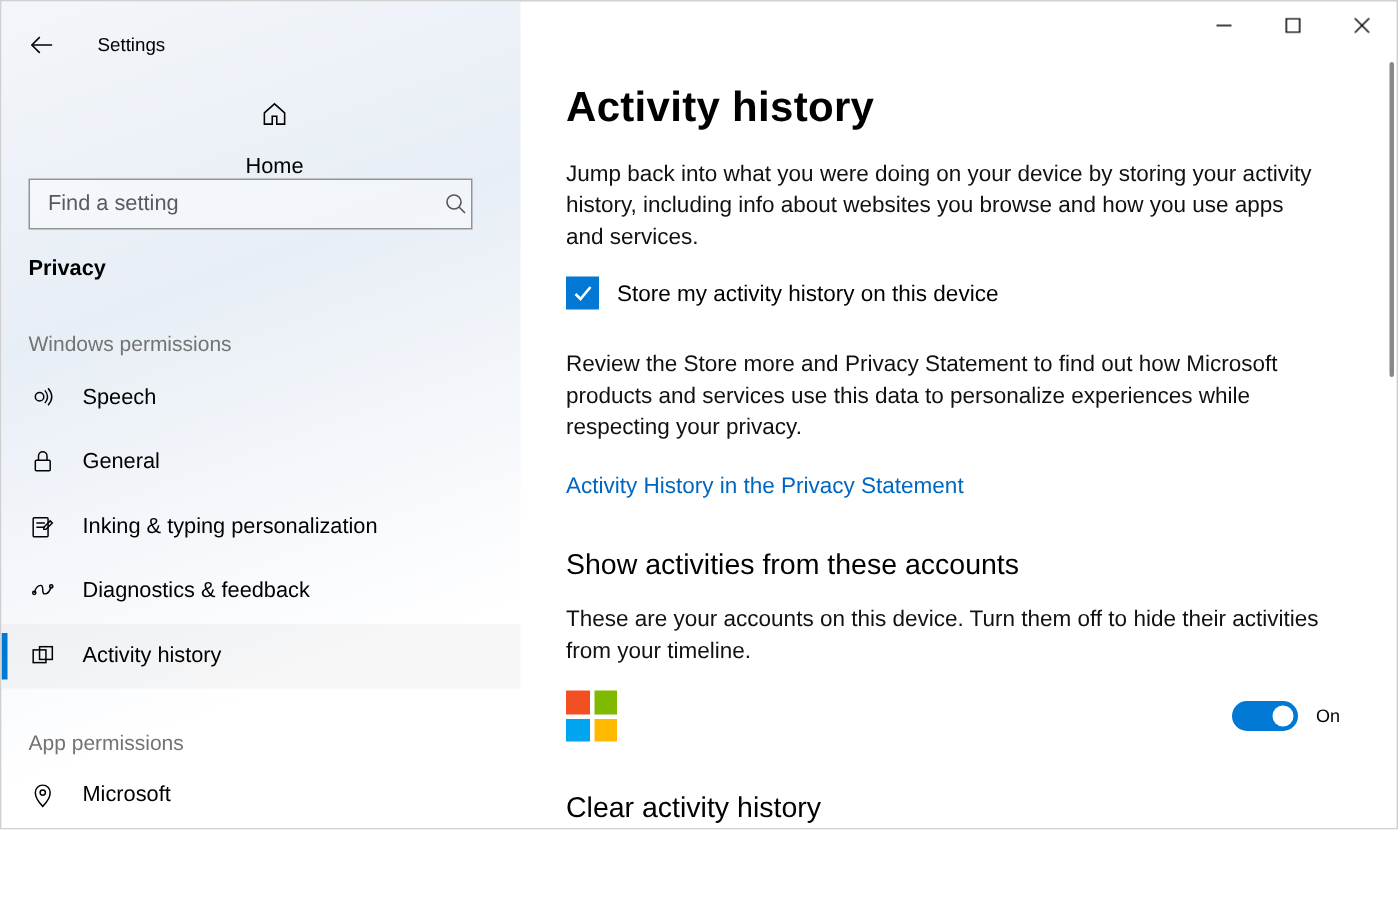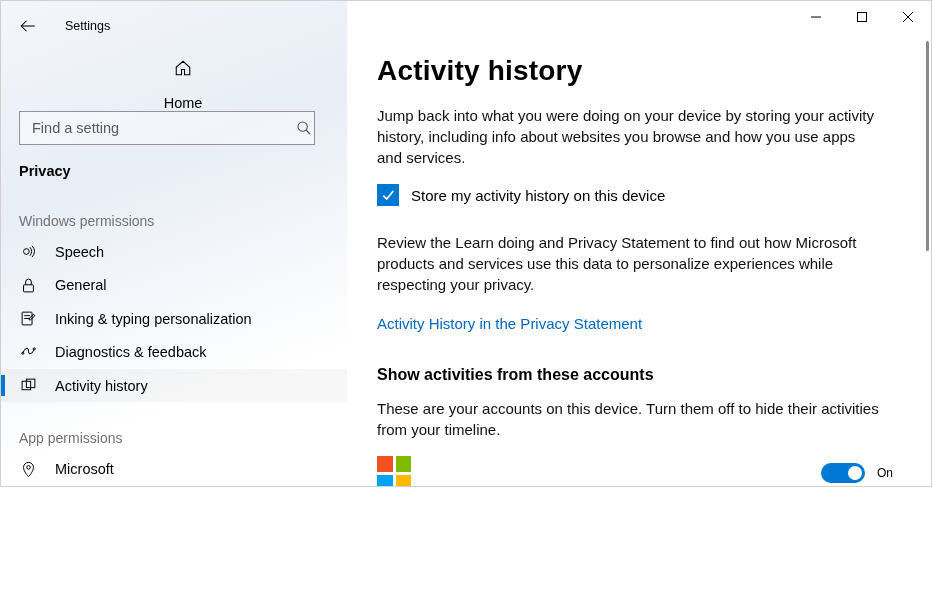--- a/index.html
+++ b/index.html
@@ -1,18 +1,18 @@
 <!DOCTYPE html>
 <html><head>
 <meta charset="utf-8">
 <style>
   * { box-sizing: border-box; }
   html, body { margin: 0; padding: 0; font-family: "Segoe UI", Arial, sans-serif; font-size: 14px; color: #000; }
   .window {
-    width: 932px; height: 487px; background: #fff; position: relative;
+    width: 932px; height: 553px; background: #fff; position: relative;
     display: flex; flex-direction: column; border: 1px solid #d0d0d0;
   }
   .titlebar {
     height: 32px; display: flex; align-items: center; justify-content: flex-end;
     position: absolute; top: 0; left: 0; right: 0; z-index: 3;
   }
   .caption-btn {
     width: 46px; height: 32px; display: flex; align-items: center; justify-content: center;
     font-family: "Segoe MDL2 Assets", sans-serif;
   }
@@ -49,21 +49,21 @@
   .content {
     flex: 1; padding: 30px 38px 0 30px; overflow-y: auto; position: relative;
   }
   .content h1 { font-size: 28px; font-weight: 600; margin: 24px 0 18px 0; letter-spacing: 0.2px; }
   .content p { font-size: 15px; line-height: 1.4; margin: 0 0 16px 0; color: #111; max-width: 500px; }
   .checkbox-row { display: flex; align-items: center; gap: 12px; margin: 10px 0 26px 0; font-size: 15px; }
   .chk {
     width: 22px; height: 22px; background: #0078d4; display: flex; align-items: center; justify-content: center;
   }
   .link { color: #0067c0; font-size: 15px; display: inline-block; margin-top: 4px; }
-  .content h2 { font-size: 16px; font-weight: 700; margin: 34px 0 14px 0; }
+  .content h2 { font-size: 19px; font-weight: 400; margin: 34px 0 14px 0; }
   .account-row { display: flex; align-items: center; justify-content: space-between; max-width: 520px; margin-top: 10px; }
   .mslogo {
     width: 34px; height: 34px; display: grid; grid-template-columns: 1fr 1fr; grid-template-rows: 1fr 1fr; gap: 3px;
   }
   .mslogo div:nth-child(1){background:#f25022;}
   .mslogo div:nth-child(2){background:#7fba00;}
   .mslogo div:nth-child(3){background:#00a4ef;}
   .mslogo div:nth-child(4){background:#ffb900;}
   .toggle-wrap { display: flex; align-items: center; gap: 12px; font-size: 12px; }
   .toggle {
@@ -210,21 +210,21 @@
 
       <div class="checkbox-row">
         <span class="chk">
           <svg width="16" height="16" viewBox="0 0 24 24" fill="none" stroke="#fff" stroke-width="2.6">
               <polyline points="5 13 10 18 20 6"></polyline>
             </svg>
         </span>
         <span>Store my activity history on this device</span>
       </div>
 
-      <p>Review the Learn doing and Privacy Statement to find out how Microsoft products and services use this data to personalize experiences while respecting your privacy.</p>
+      <p>Review the Store more and Privacy Statement to find out how Microsoft products and services use this data to personalize experiences while respecting your privacy.</p>
       <a class="link">Activity History in the Privacy Statement</a>
 
       <h2>Show activities from these accounts</h2>
       <p style="max-width:540px;">These are your accounts on this device. Turn them off to hide their activities from your timeline.</p>
 
       <div class="account-row">
         <div class="mslogo">
           <div></div>
             <div></div>
             <div></div>

